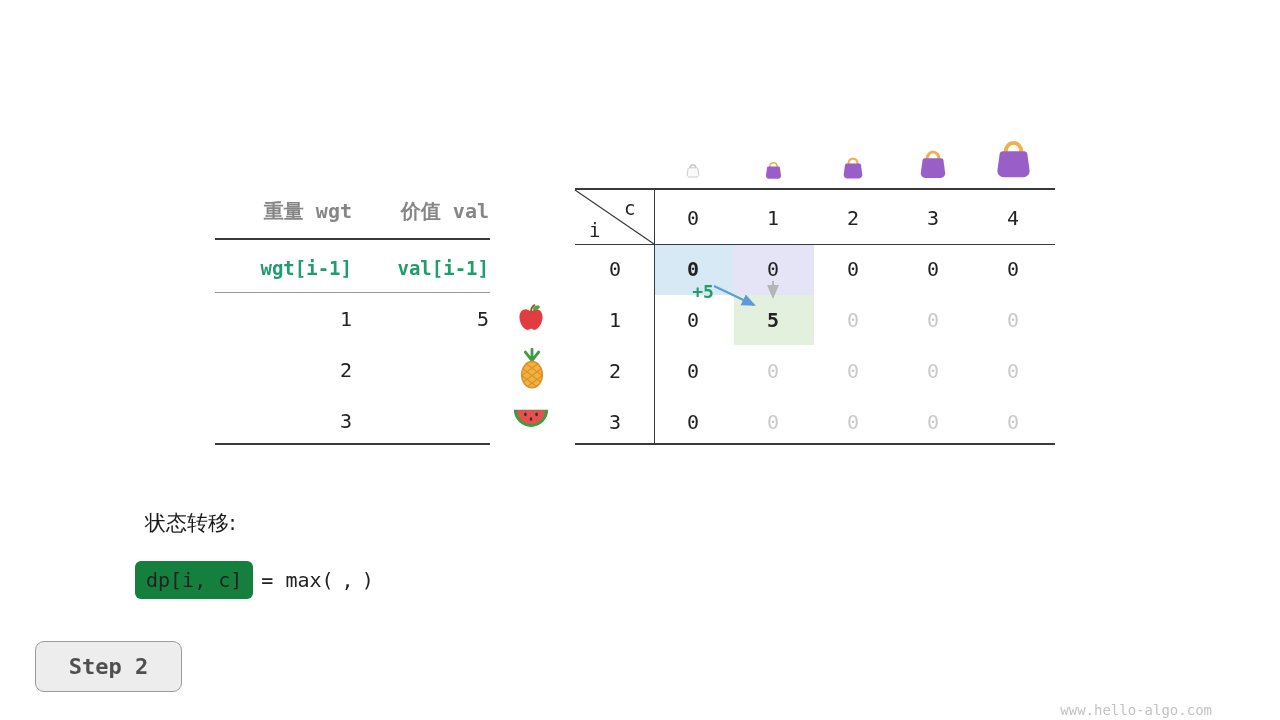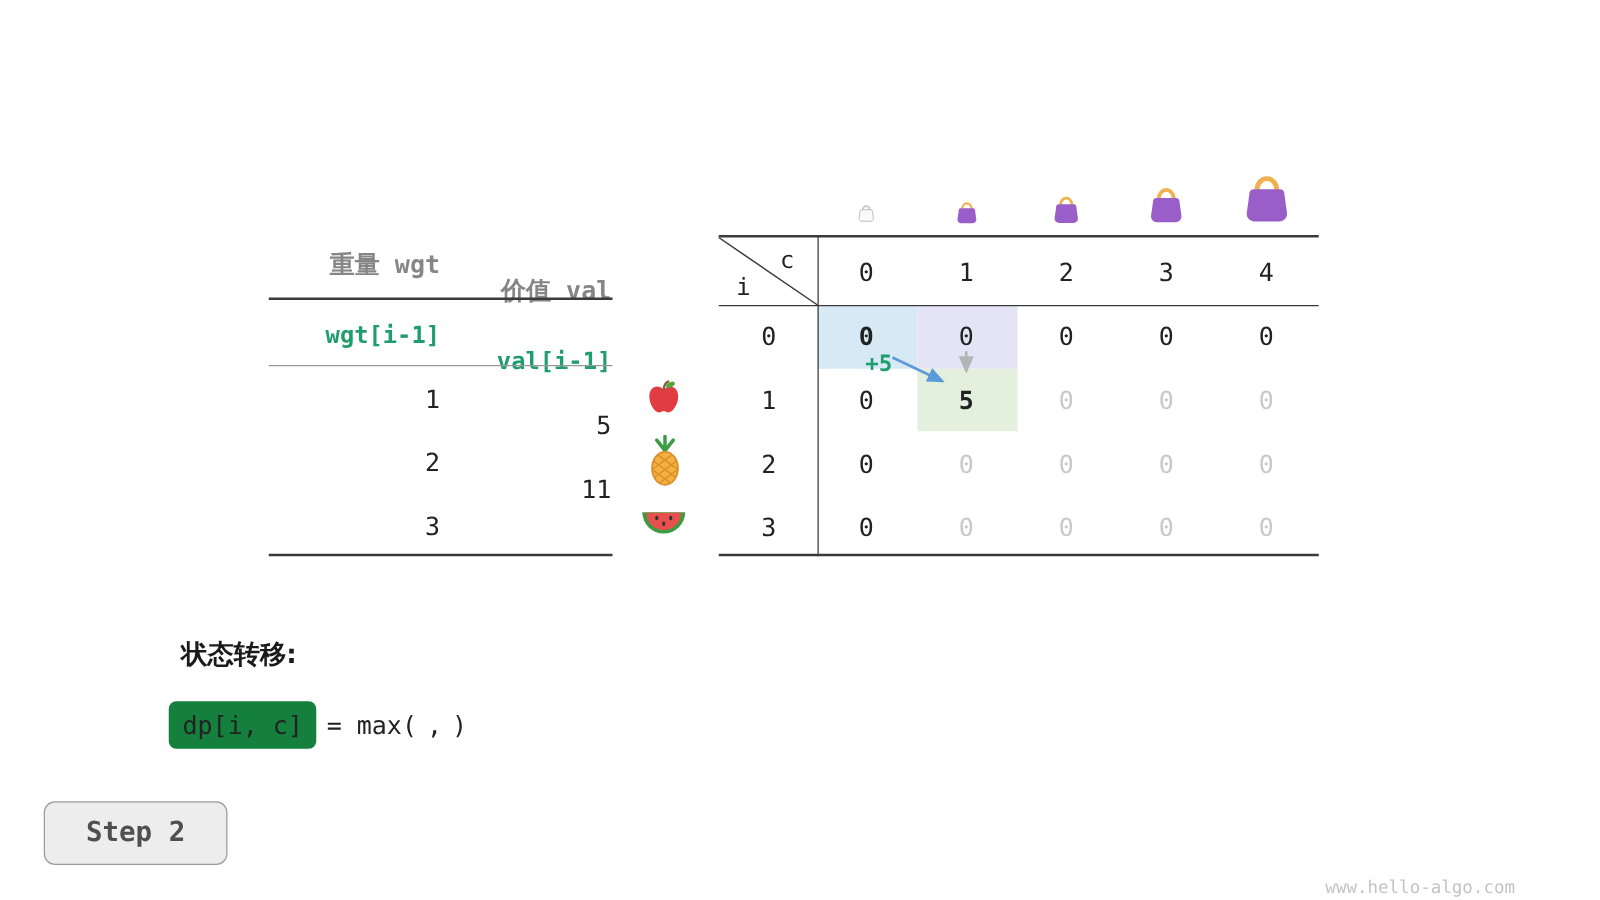--- a/index.html
+++ b/index.html
@@ -7,21 +7,21 @@
   .canvas {
     position:relative; width:1280px; height:720px; background:#ffffff;
     font-family:"DejaVu Sans Mono", monospace; color:#222; overflow:hidden;
   }
   .abs { position:absolute; }
   .rule { position:absolute; background:#3a3a3a; }
   .rule-thin { position:absolute; background:#9a9a9a; }
 
   
   .it-col1 { left:212px; width:140px; }
-  .it-col2 { left:349px; width:140px;margin-top:21px; }
+  .it-col2 { left:349px; width:140px; }
   .it-cell { position:absolute; height:28px; line-height:28px; text-align:right; font-size:20px; }
   .it-head { color:#868686; font-weight:bold; }
   .it-sub  { color:#1f9d6d; font-weight:bold; font-size:19px; }
 
   
   .num { position:absolute; width:80px; height:28px; line-height:28px; text-align:center; font-size:20px; color:#222; }
   .c0{left:653px}.c1{left:733px}.c2{left:813px}.c3{left:893px}.c4{left:973px}
   .r0{top:255px}.r1{top:306px}.r2{top:357px}.r3{top:408px}
   .hd{top:204px}
   .rowhd{left:576px;width:78px}
@@ -36,21 +36,21 @@
 
   
   .formula{position:absolute;left:135px;top:556px;display:flex;align-items:center;gap:8px;font-size:20px;color:#222;height:48px}
   .fbox{padding:7px 11px;border-radius:6px;white-space:pre}
   .fgreen{background:#15803d}
   .flav{background:#e4e4f6}
   .fblue{background:#d3ecf6;font-weight:bold}
   .ftext{white-space:pre}
   .grn{color:#1f9d6d}
 
-  .transition-label{position:absolute;left:145px;top:509px;font-size:21px;font-weight:bold;color:#1a1a1a;font-family:"DejaVu Sans", sans-serif}
+  .transition-label{position:absolute;left:145px;top:509px;font-size:21px;font-weight:normal;color:#1a1a1a;font-family:"DejaVu Sans", sans-serif}
 
   .step-badge{position:absolute;left:35px;top:641px;width:147px;height:51px;background:#ededed;border:1.5px solid #9b9b9b;border-radius:9px;display:flex;align-items:center;justify-content:center;font-size:22px;font-weight:bold;color:#4f4f4f}
   .watermark{position:absolute;right:68px;top:702px;font-size:14px;color:#c3c3c3}
 
   .icon{position:absolute}
   svg{display:block}
 </style>
 </head>
 <body>
 
@@ -62,21 +62,20 @@
   <div class="rule" style="left:215px;top:238px;width:275px;height:2px"></div>
 
   <div class="it-cell it-col1 it-sub" style="top:254px">wgt[i-1]</div>
   <div class="it-cell it-col2 it-sub" style="top:254px">val[i-1]</div>
 
   <div class="rule-thin" style="left:215px;top:292px;width:275px;height:1px"></div>
 
   <div class="it-cell it-col1" style="top:305px">1</div>
   <div class="it-cell it-col2" style="top:305px">5</div>
   <div class="it-cell it-col1" style="top:356px">2</div>
-  <div class="it-cell it-col2" style="top:356px">11</div>
   <div class="it-cell it-col1" style="top:407px">3</div>
 
   <div class="rule" style="left:215px;top:443px;width:275px;height:2px"></div>
 
   <div class="icon" style="left:515px;top:302px">
     <svg width="32" height="32" viewBox="0 0 36 36">
       <path d="M18 11 C13 5.5 5 8 5 17 C5 25 11 32.5 15 31.3 C16.5 30.8 17 30.2 18 30.2 C19 30.2 19.5 30.8 21 31.3 C25 32.5 31 25 31 17 C31 8 23 5.5 18 11 Z" fill="#e03c41"></path>
       <path d="M18 11 C18 7 19 5 22 3.5" stroke="#8a5a2b" stroke-width="2" fill="none" stroke-linecap="round"></path>
       <ellipse cx="24" cy="6.5" rx="4.2" ry="2.3" fill="#57a33e" transform="rotate(-25 24 6.5)"></ellipse>
     </svg>

